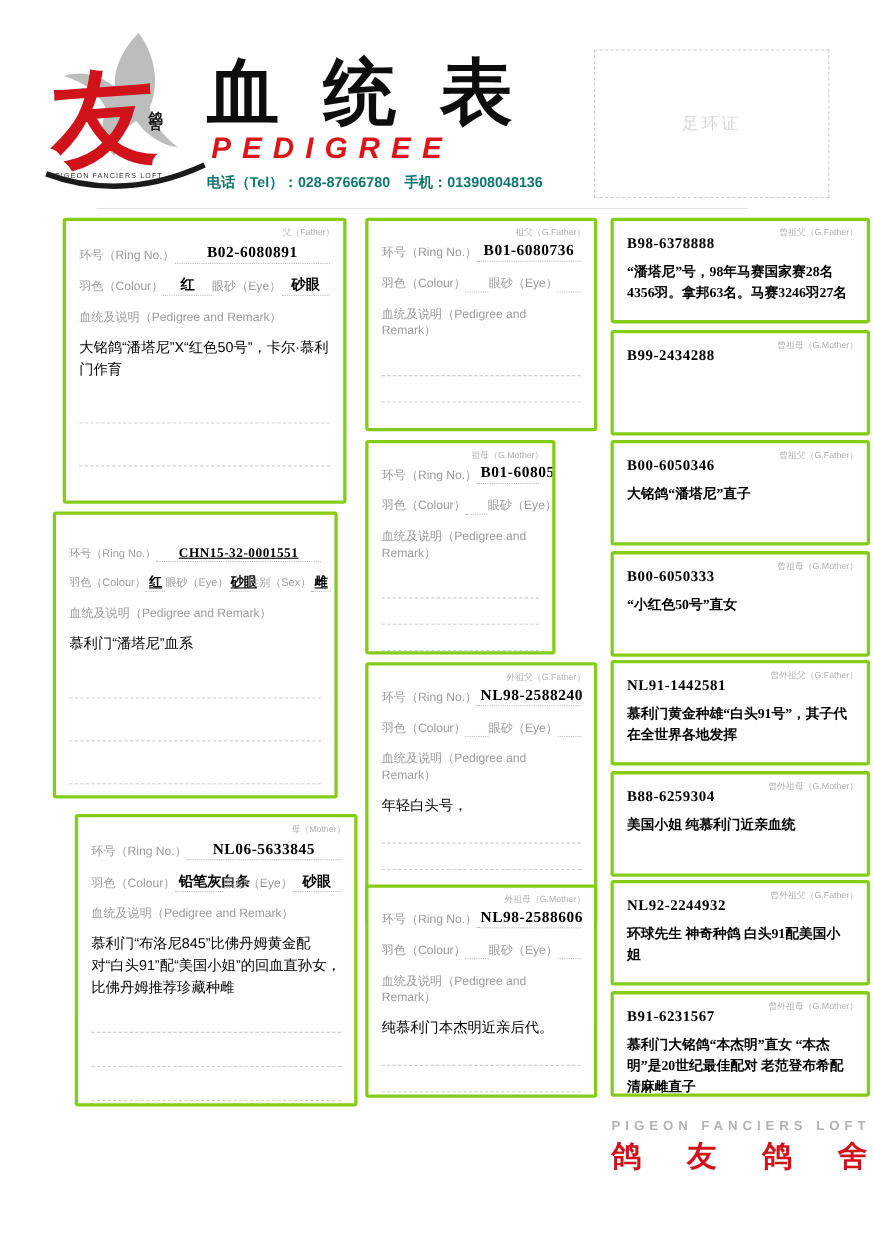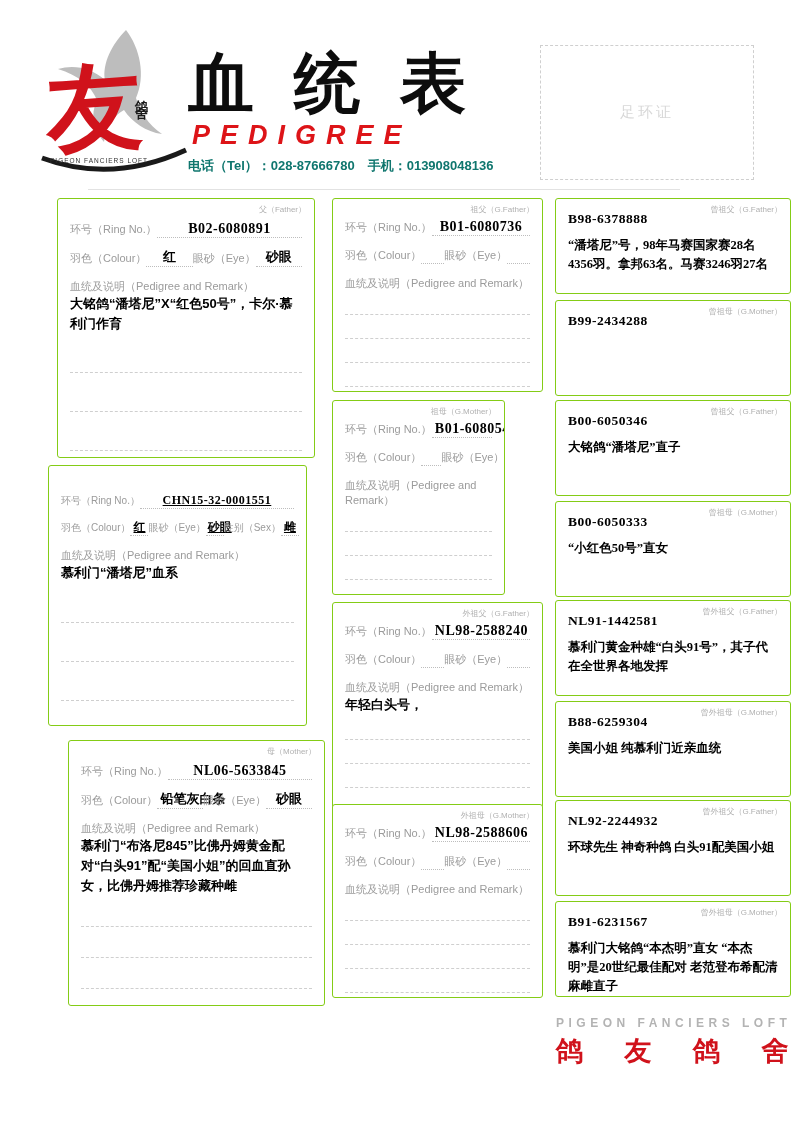--- a/index.html
+++ b/index.html
@@ -19,30 +19,30 @@
   .title{position:absolute;left:188px;top:50px;font-size:66px;line-height:1;font-weight:bold;
          font-family:"DejaVu Serif","Liberation Serif",serif;letter-spacing:40px;color:#0d0d0d;white-space:nowrap;}
   .subtitle{position:absolute;left:192px;top:120px;font-size:27px;font-weight:bold;font-style:italic;
          letter-spacing:10px;color:#dd1418;white-space:nowrap;}
   .contact{position:absolute;left:188px;top:157px;font-size:13px;font-weight:bold;color:#0f766e;white-space:nowrap;}
   .hdr-rule{position:absolute;left:88px;top:189px;width:592px;height:0;border-top:1px solid #e2e2e2;}
   .ringcert{position:absolute;left:540px;top:45px;width:212px;height:133px;border:1px dashed #cfcfcf;
          display:flex;align-items:center;justify-content:center;font-size:15px;color:#d8d8d8;letter-spacing:3px;}
 
   
-  .card{position:absolute;background:#fff;border:1px solid #84cc16;border-radius:3px;
+  .card{position:absolute;background:#fff;border:3px solid #84cc16;border-radius:3px;
         box-sizing:border-box;padding:6px 12px 6px 12px;overflow:hidden;}
   .rel{position:absolute;top:5px;right:8px;font-size:8px;color:#b0b0b0;white-space:nowrap;}
   .frow{display:flex;align-items:flex-end;margin-top:12px;}
   .flabel{white-space:nowrap;color:#9b9b9b;font-size:11px;padding-bottom:1px;}
   .fval{flex:1;min-width:14px;border-bottom:1px dotted #bdbdbd;font-weight:bold;color:#000;
         font-size:13px;padding:0 3px 1px 3px;text-align:center;line-height:1.1;white-space:nowrap;}
   .fval.serifnum{font-family:"Liberation Serif","DejaVu Serif",serif;font-size:14px;letter-spacing:.5px;}
   .rlabel{margin-top:12px;font-size:11px;color:#9b9b9b;}
-  .remark{font-weight:bold;font-size:13px;line-height:1.55;color:#000;margin-top:0;}
+  .remark{font-weight:normal;font-size:13px;line-height:1.55;color:#000;margin-top:10px;}
   .rule{border-bottom:1px dashed #cfcfcf;}
   .r38{height:38px;} .r30{height:30px;} .r23{height:23px;}
   .tight .flabel{font-size:10px;}
   .tight .fval{font-size:12px;padding:0 2px 1px 2px;text-decoration:underline;}
 
   
   .c3 .ring3{margin-top:6px;font-family:"Liberation Serif","DejaVu Serif",serif;font-weight:bold;
         font-size:13.5px;letter-spacing:.5px;}
   .c3 .remark3{margin-top:9px;font-weight:bold;font-size:12.5px;line-height:1.5;font-family:Liberation Serif, serif;}
 
@@ -203,20 +203,21 @@
       <span class="flabel">环号（Ring No.）</span>
       <span class="fval serifnum">NL98-2588606</span>
     </div>
     <div class="frow">
       <span class="flabel">羽色（Colour）</span>
       <span class="fval"></span>
       <span class="flabel">眼砂（Eye）</span>
       <span class="fval"></span>
     </div>
     <div class="rlabel">血统及说明（Pedigree and Remark）</div>
+    <div class="remark">纯慕利门本杰明近亲后代。</div>
     <div class="rule r23"></div>
     <div class="rule r23"></div>
     <div class="rule r23"></div>
     <div class="rule r23"></div>
   </div>
 
   <div class="card c3" style="left:555px;top:198px;width:236px;height:96px;">
     <div class="rel">曾祖父（G.Father）</div>
     <div class="ring3">B98-6378888</div>
     <div class="remark3">“潘塔尼”号，98年马赛国家赛28名4356羽。拿邦63名。马赛3246羽27名</div>

